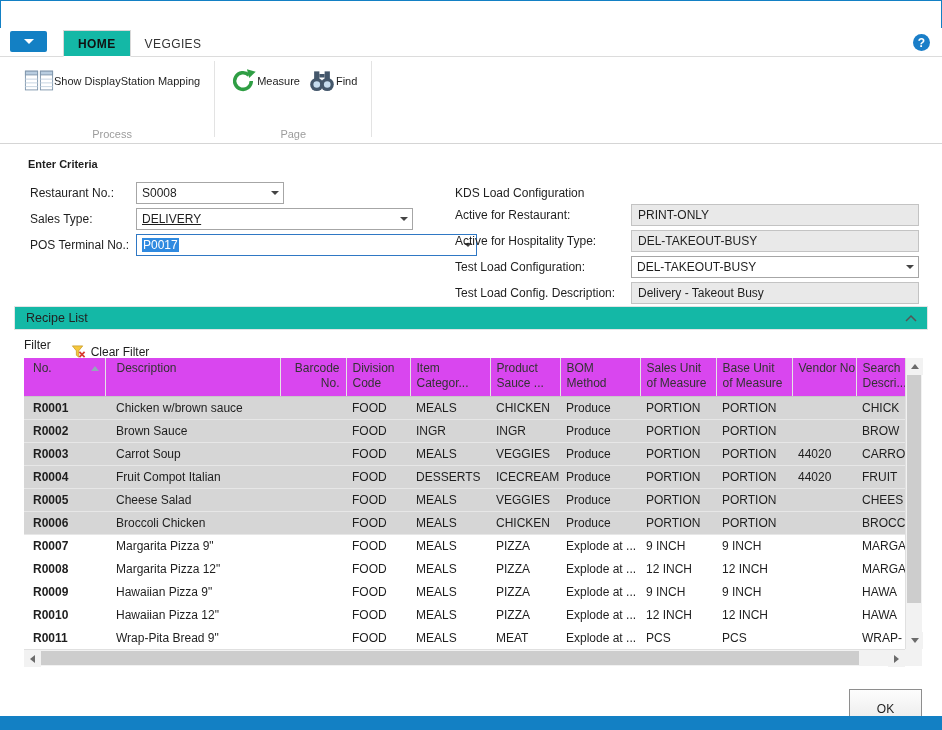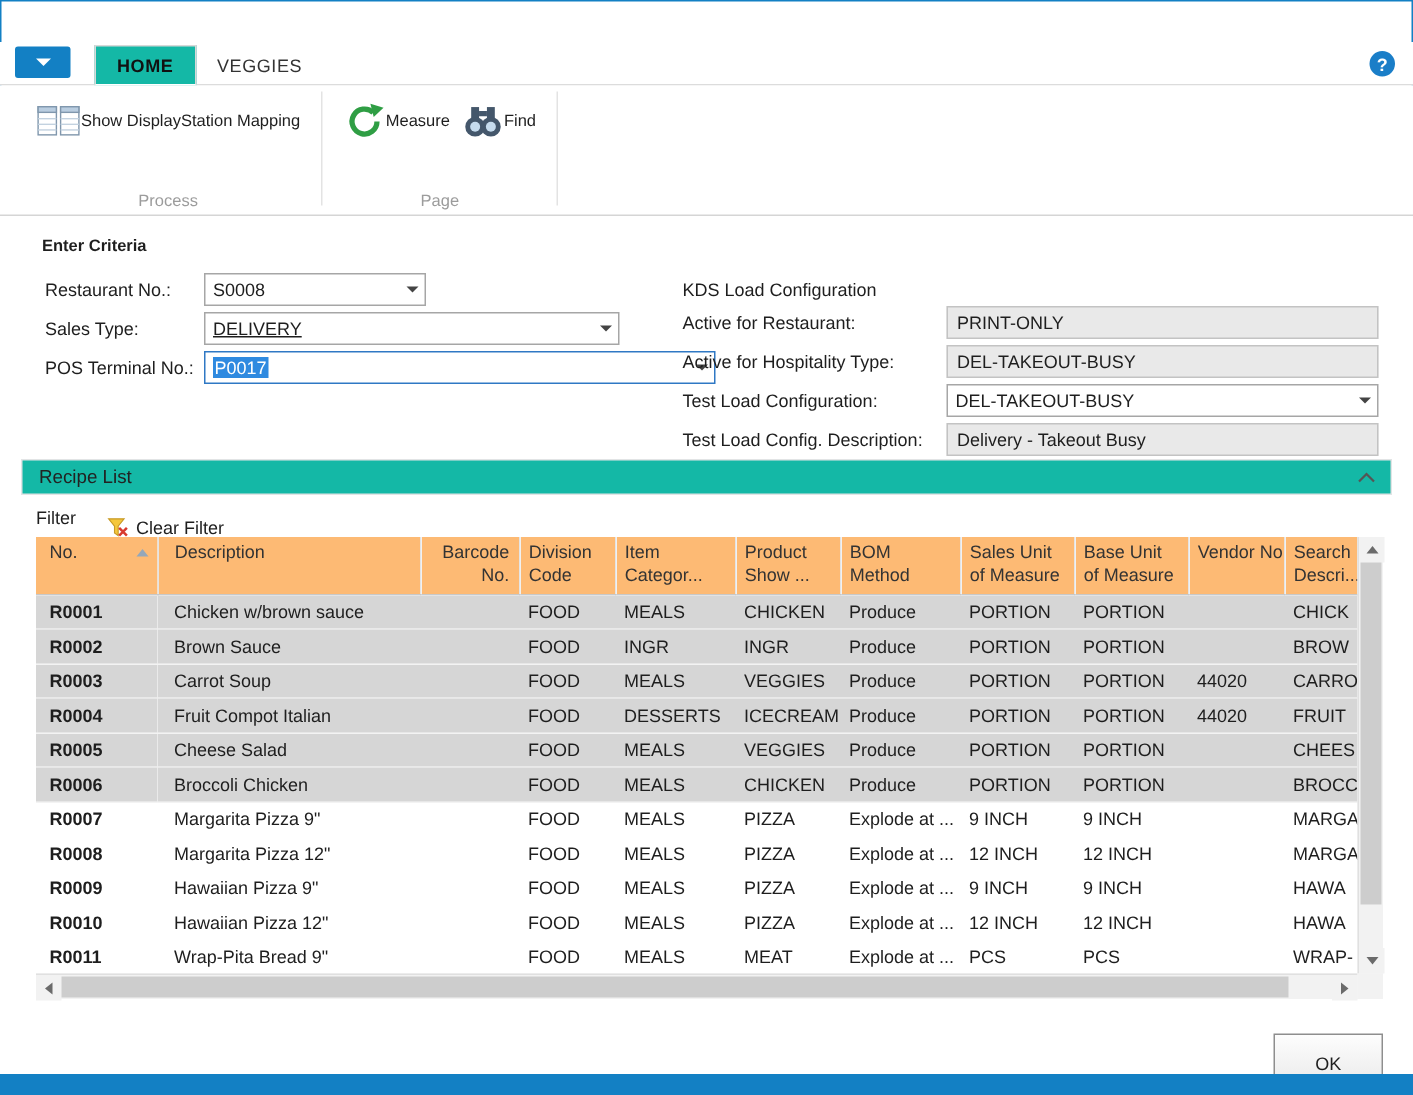--- a/index.html
+++ b/index.html
@@ -62,21 +62,21 @@
   .collapse { margin-left:auto; margin-right:10px; display:flex; align-items:center; }
 
   .filter-bar { position:absolute; left:24px; top:190px; height:22px; display:flex; align-items:center; gap:6px; }
   .filter-lbl { margin-right:14px; }
   .clear-filter { display:flex; align-items:flex-end; gap:5px;margin-top:12px; }
 
   
   .table-wrap { position:absolute; left:24px; top:214px; width:898px; height:308px; }
   table { border-collapse:collapse; table-layout:fixed; width:881px; }
   thead th { font-weight:normal; color:#333; text-align:left; vertical-align:top; padding:3px 6px 2px;
-             border-right:1px solid #e4e4e4; border-bottom:1px solid #c8c8c8; height:38px; background:#fdba74;
+             border-right:1px solid #e4e4e4; border-bottom:1px solid #c8c8c8; height:38px; background:#d946ef;
              line-height:15px; white-space:nowrap; overflow:hidden; }
   thead th.right { text-align:right; }
   .th-top { display:flex; align-items:center; justify-content:space-between; }
   .sort-asc { width:0; height:0; border-left:4px solid transparent; border-right:4px solid transparent; border-bottom:5px solid #94a7ba; margin-left:4px; }
   tbody tr { height:23px; }
   tbody tr.selected { background:#d6d6d6; }
   tbody tr.selected td { border-bottom:1px solid #e7e7e7; }
   tbody td { padding:0 6px; white-space:nowrap; overflow:hidden; vertical-align:middle; font-size:12px; }
   td.col-no { font-weight:bold; padding-left:9px; }
   td.col-desc { padding-left:11px; }
@@ -281,21 +281,21 @@
             <th>
               <div>Division</div>
                 <div>Code</div>
             </th>
             <th>
               <div>Item</div>
                 <div>Categor...</div>
             </th>
             <th>
               <div>Product</div>
-                <div>Show ...</div>
+                <div>Sauce ...</div>
             </th>
             <th>
               <div>BOM</div>
                 <div>Method</div>
             </th>
             <th>
               <div>Sales Unit</div>
                 <div>of Measure</div>
             </th>
             <th>

